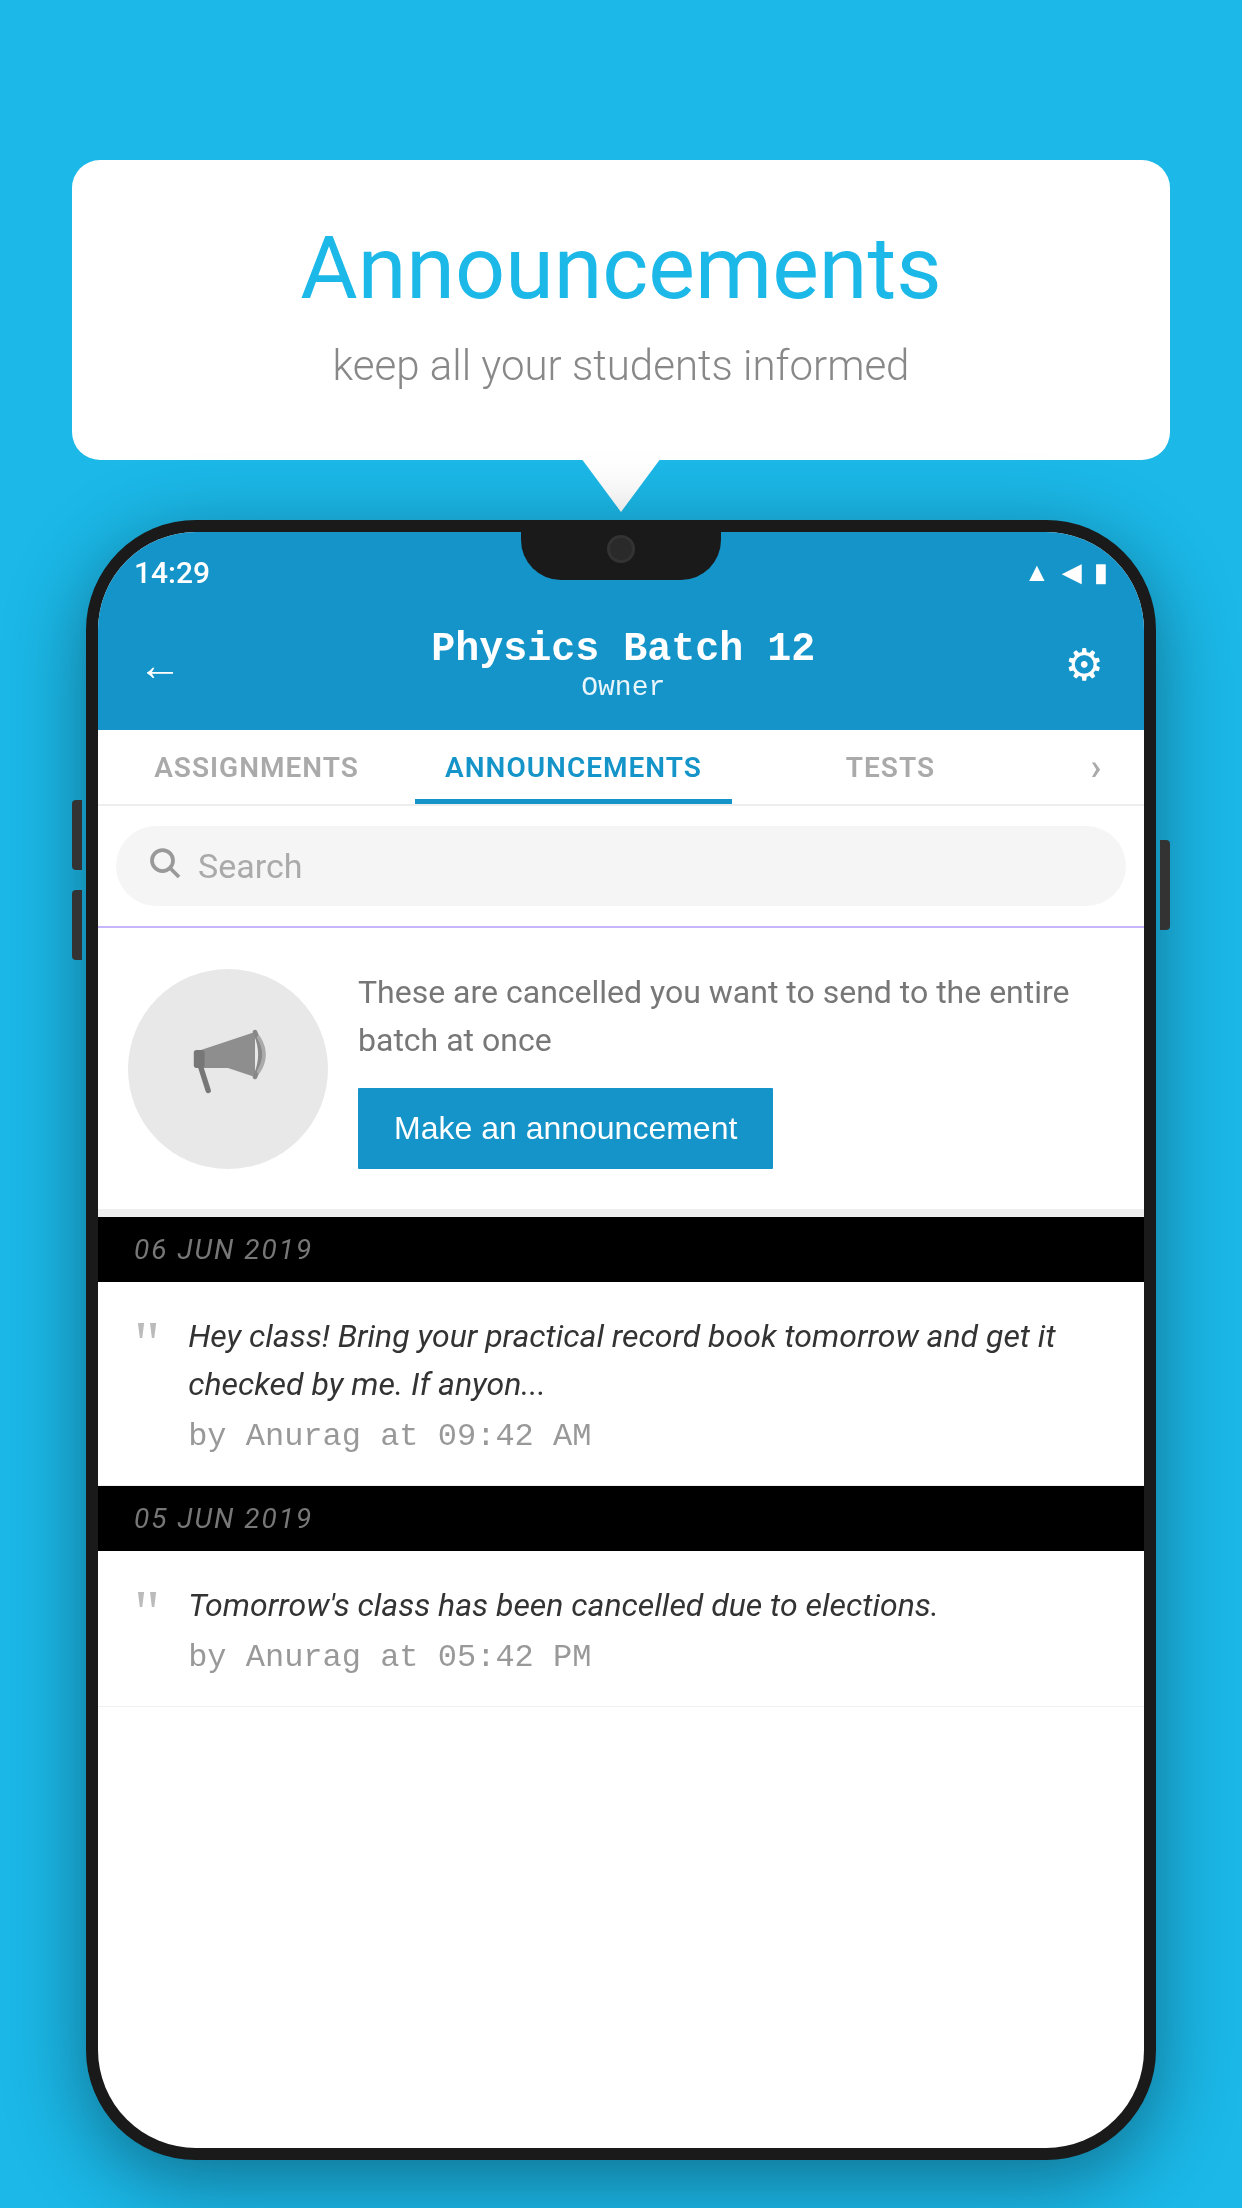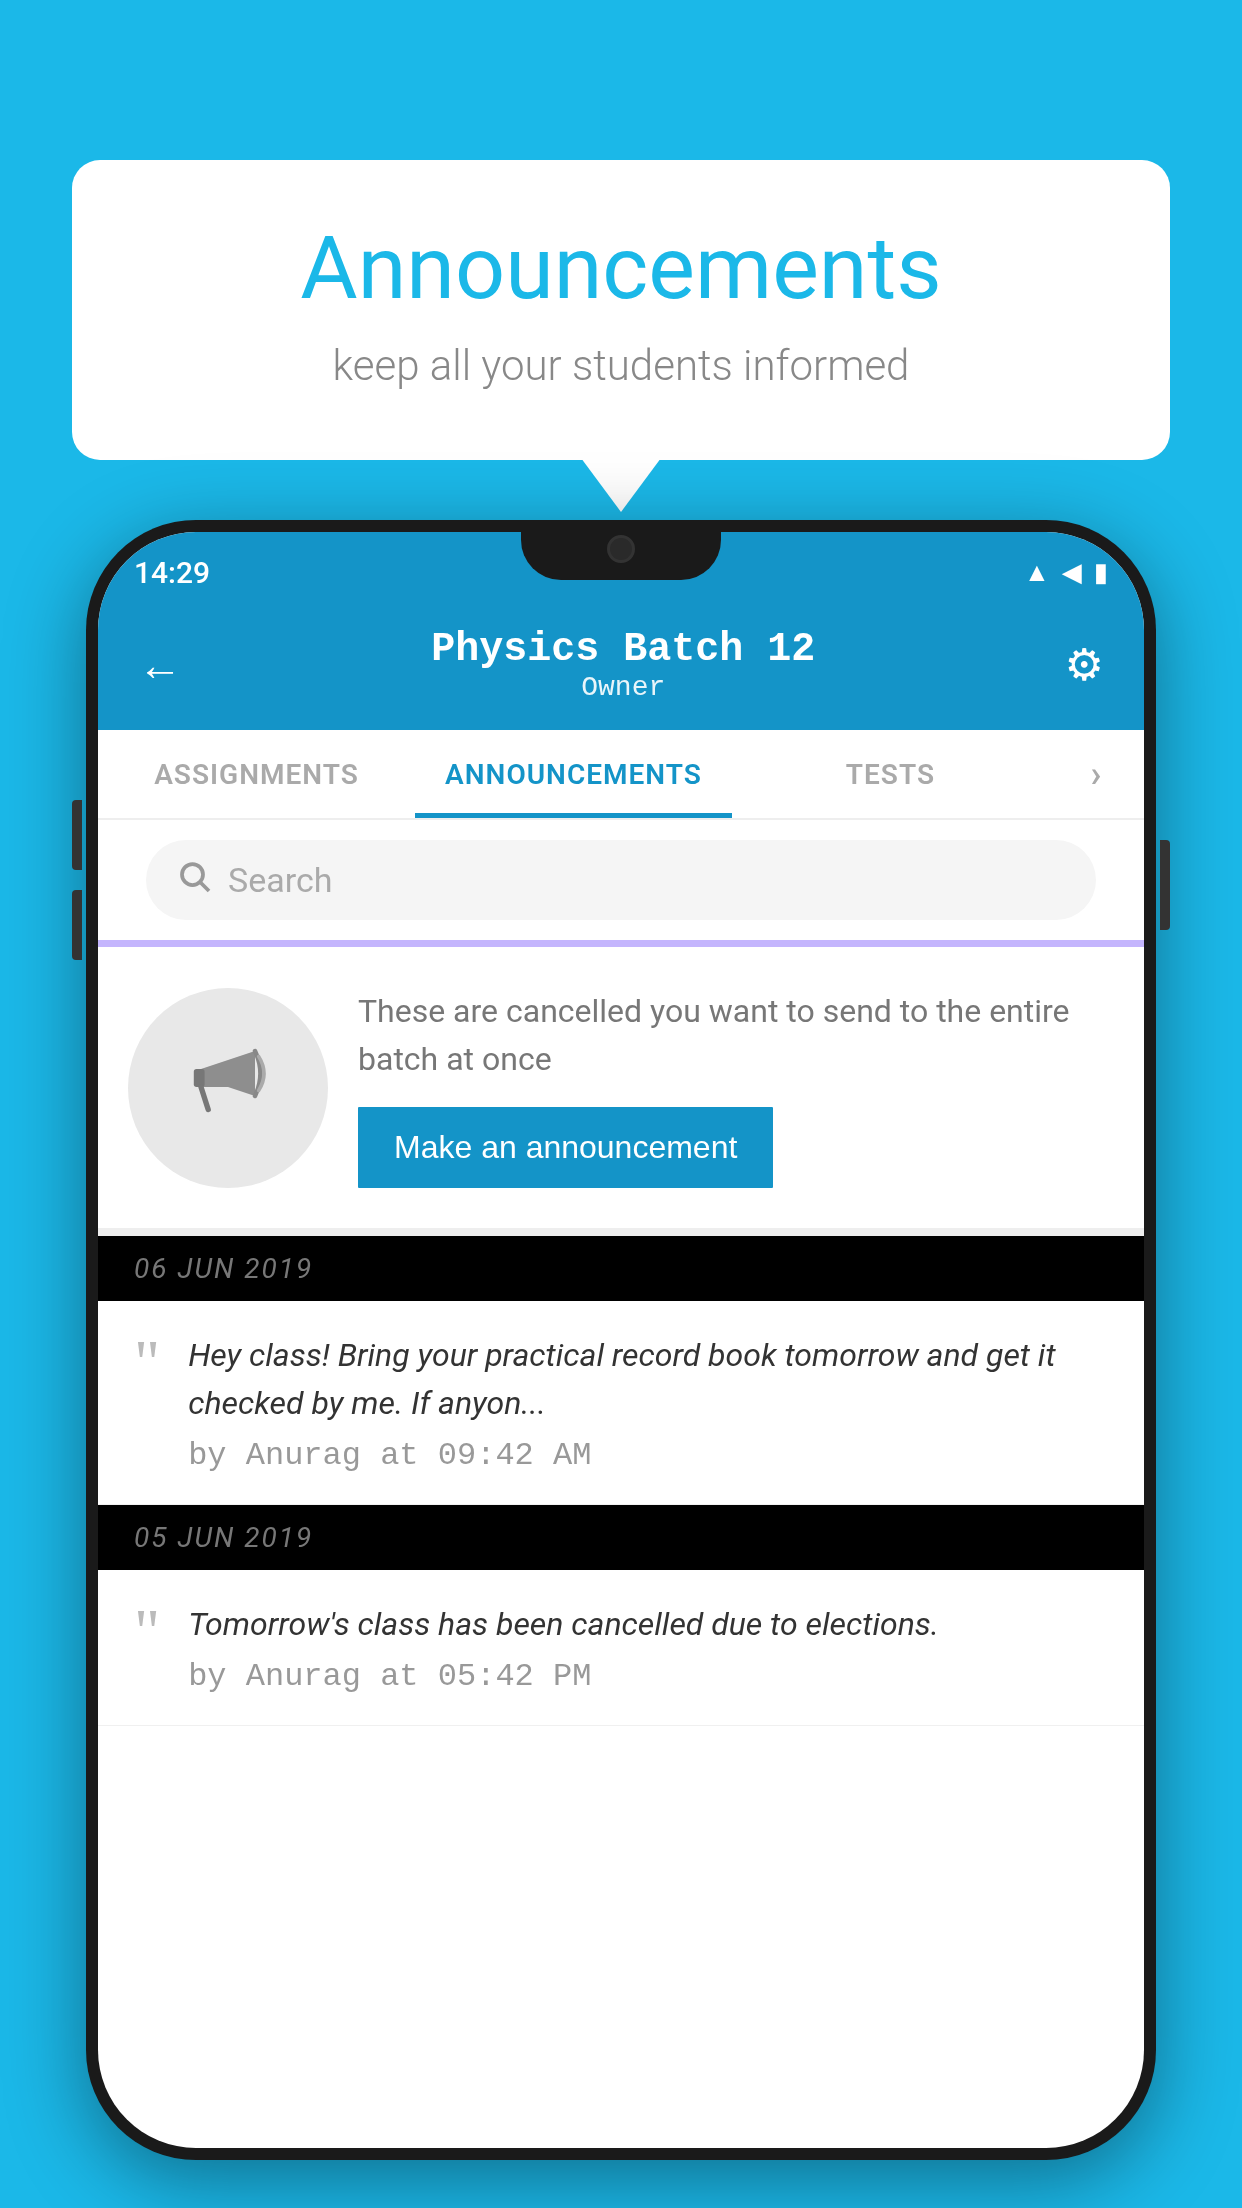--- a/index.html
+++ b/index.html
@@ -168,21 +168,21 @@
 
     .header-gear {
       color: white;
       font-size: 44px;
       cursor: pointer;
     }
 
     
     .tabs-bar {
       background: white;
-      height: 90px;
+      height: 76px;
       display: flex;
       align-items: stretch;
       border-bottom: 2px solid #eee;
       overflow: hidden;
     }
 
     .tab-item {
       flex: 1;
       display: flex;
       align-items: center;
@@ -211,22 +211,22 @@
 
     .tab-item.tab-more {
       flex: 0.3;
       color: #aaa;
       font-size: 36px;
     }
 
     
     .search-container {
       background: white;
-      padding: 20px 48px;
-      border-bottom: 7px solid #c4b5fd;
+      padding: 20px 18px;
+      border-bottom: 2px solid #c4b5fd;
     }
 
     .search-box {
       background: #f5f5f5;
       border-radius: 40px;
       height: 80px;
       display: flex;
       align-items: center;
       padding: 0 30px;
       gap: 16px;

